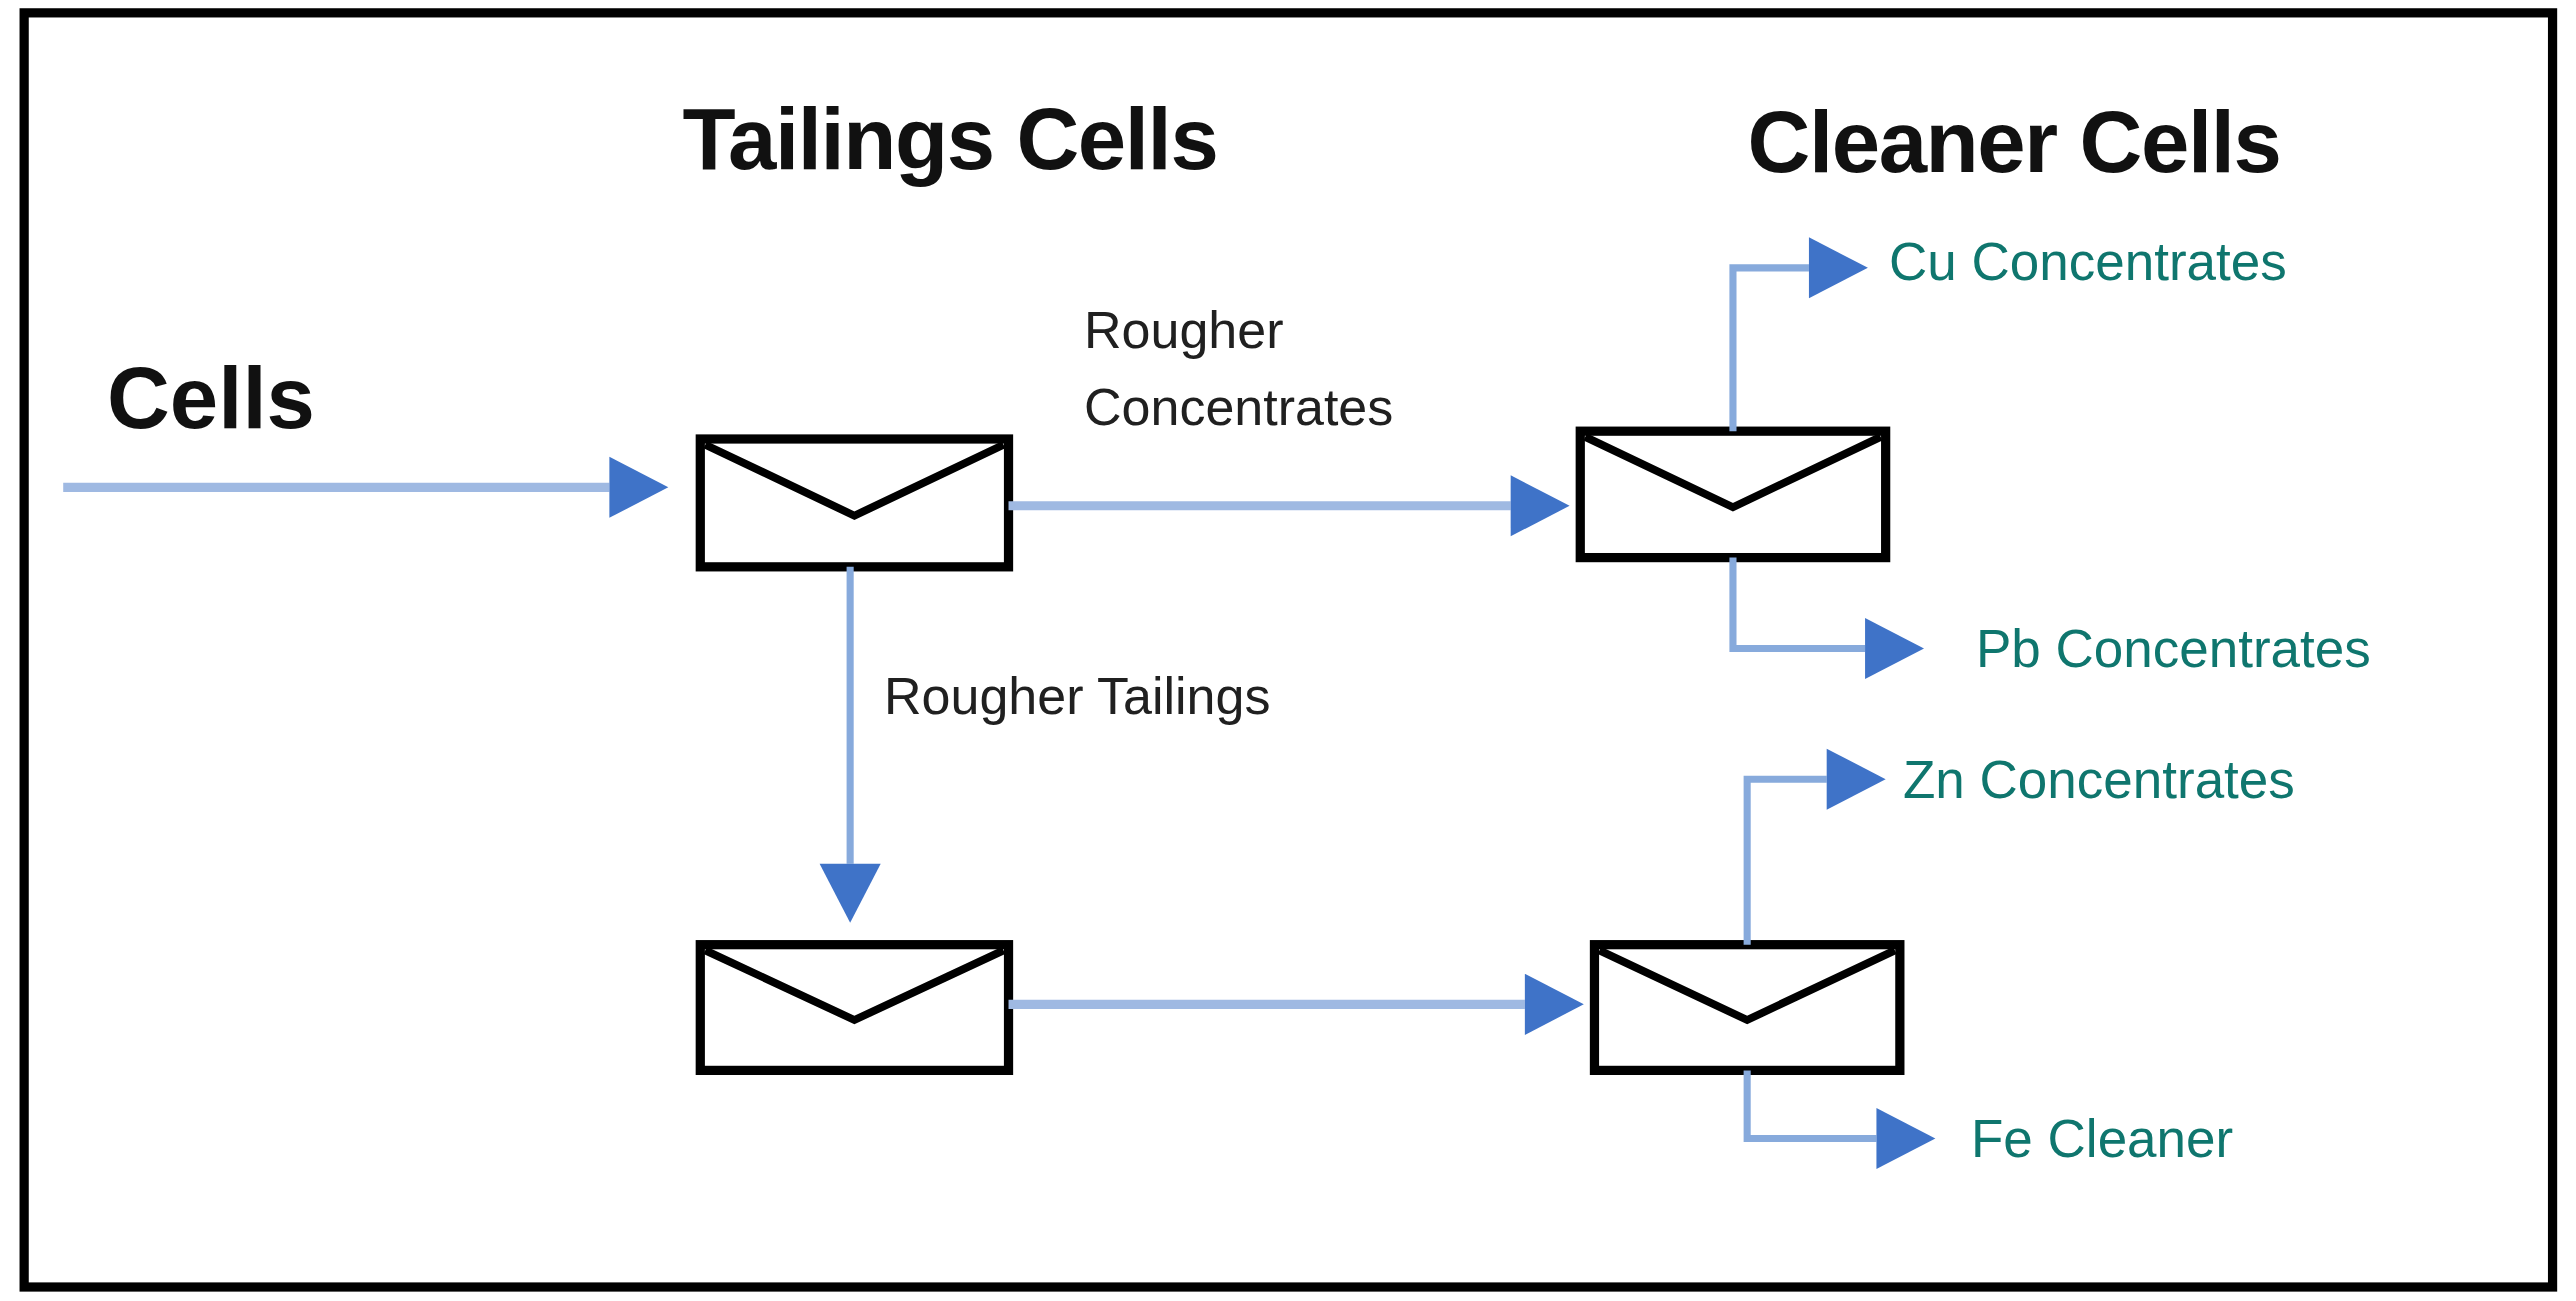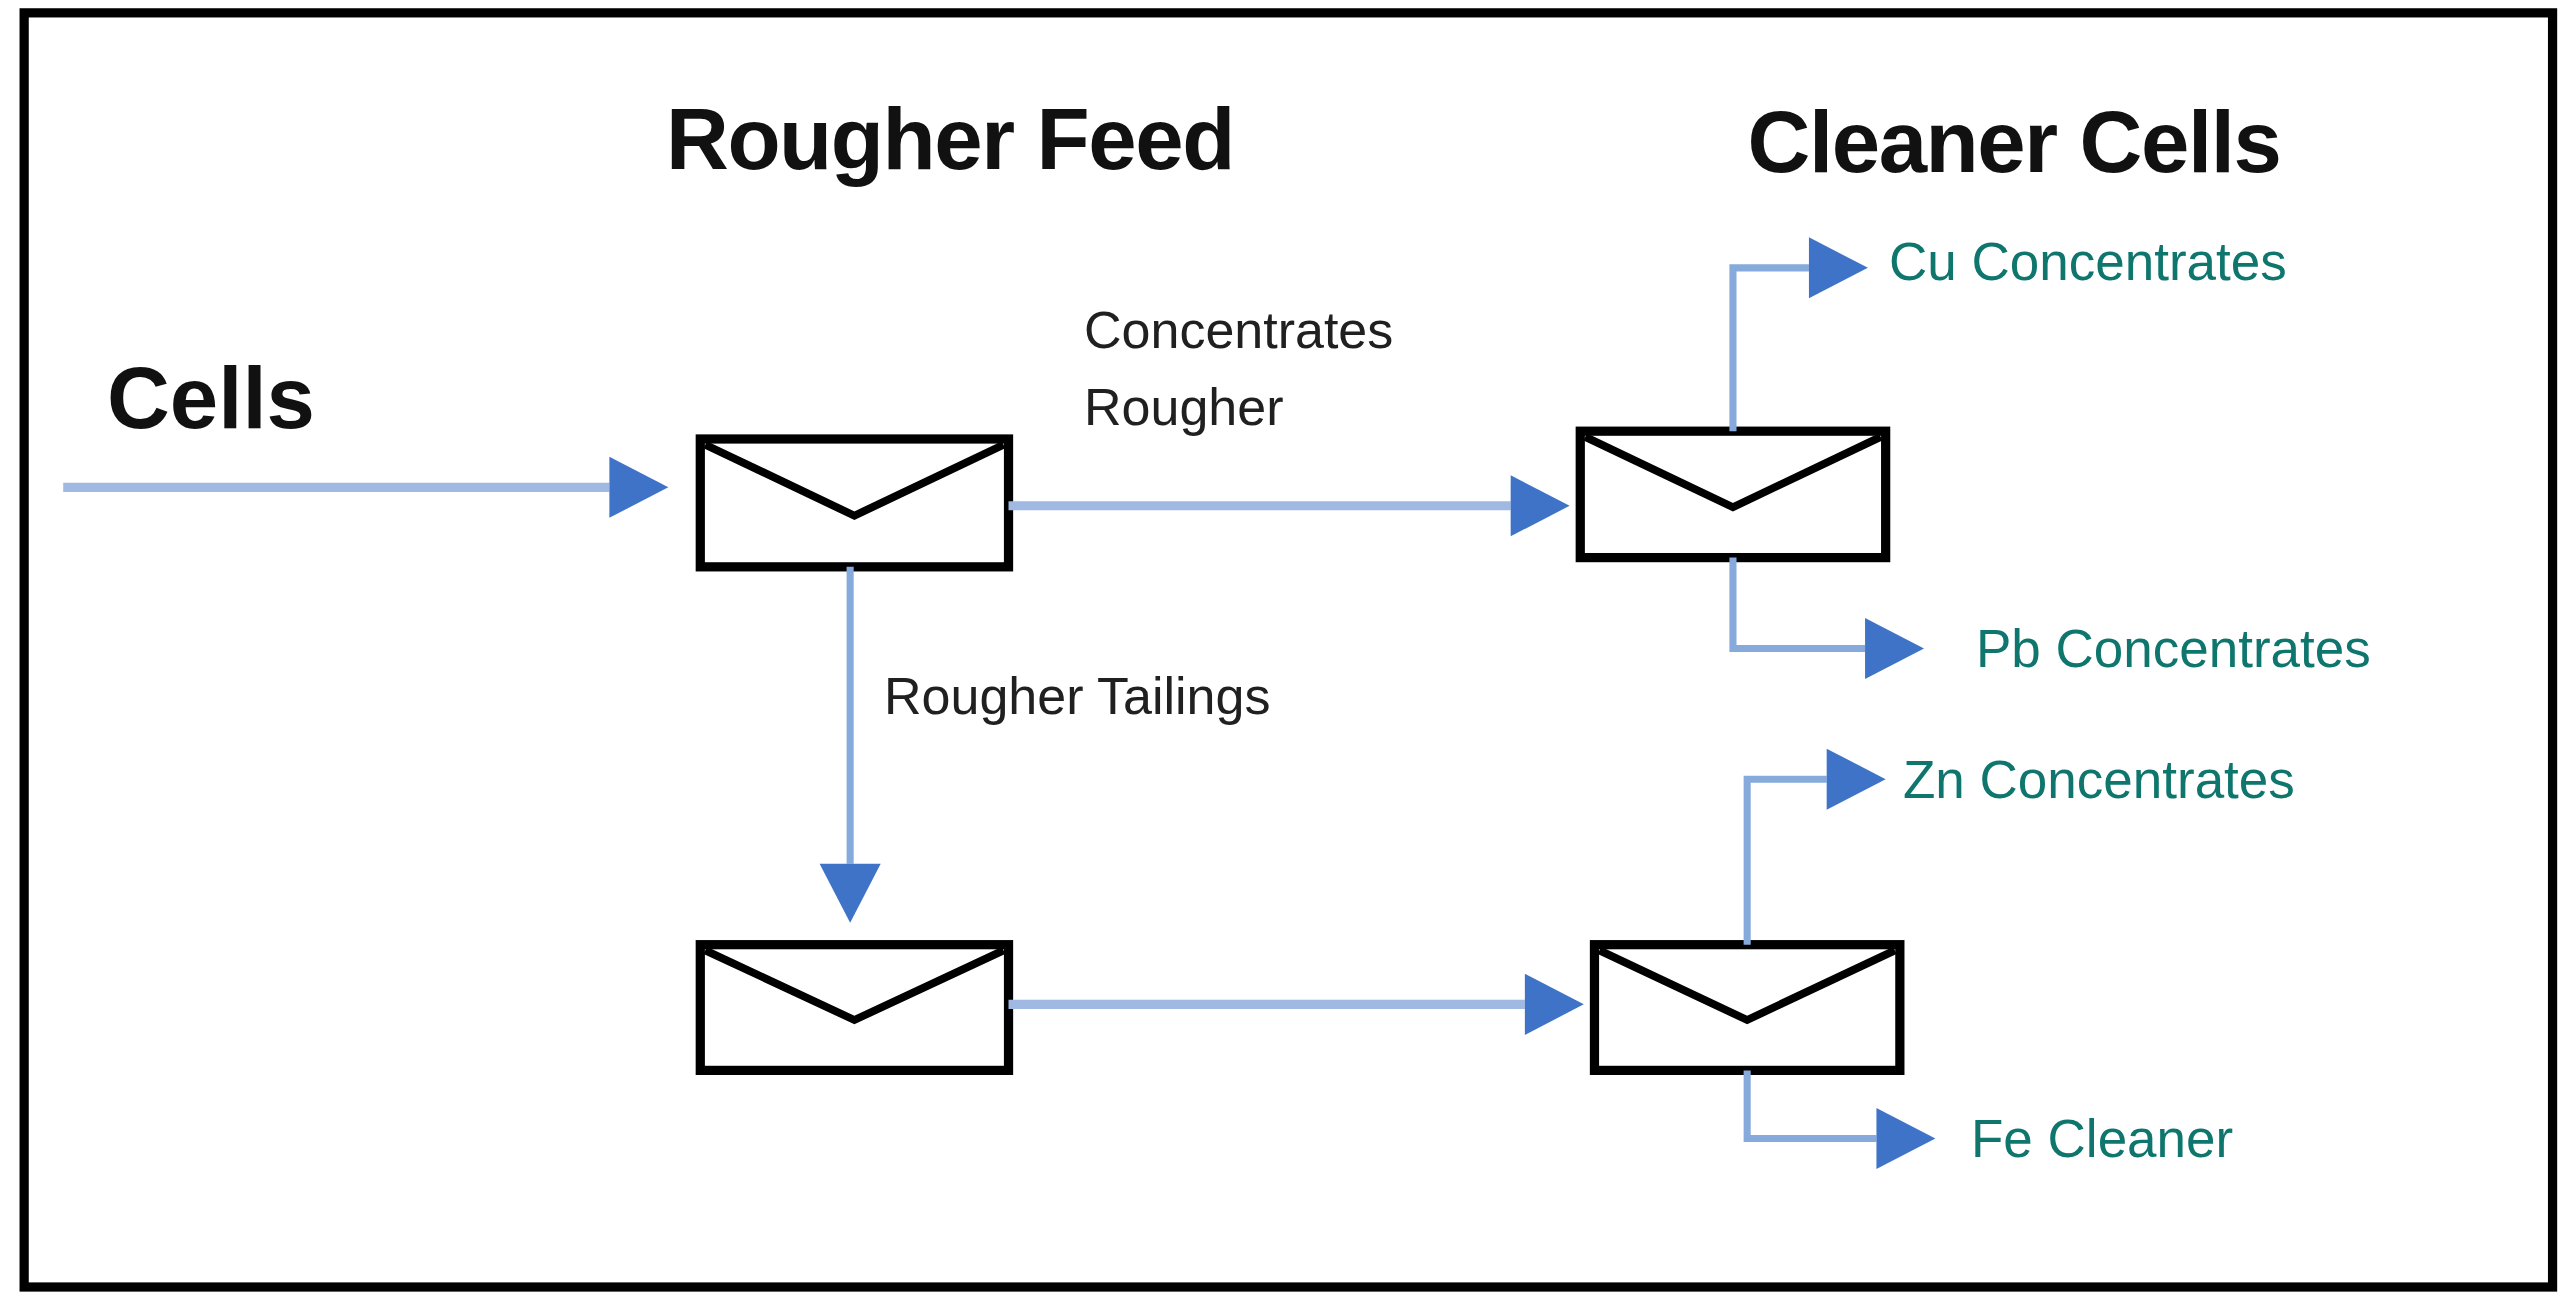--- a/index.html
+++ b/index.html
@@ -105,29 +105,29 @@
       <path d="M 2460 1330 L 2460 1097 L 2572 1097" fill="none" stroke-width="10" stroke="#87AADC"></path>
       <polygon points="2655,1097 2572,1054 2572,1140" fill="#3F73C8"></polygon>
     </g>
 
     <g>
       <path d="M 2460 1507 L 2460 1603 L 2642 1603" fill="none" stroke-width="10" stroke="#87AADC"></path>
       <polygon points="2725,1603 2642,1560 2642,1646" fill="#3F73C8"></polygon>
     </g>
   </svg>
 
-  <div class="label title" style="left:609px; top:95px; width:682px;">Rougher Feed</div>
+  <div class="label title" style="left:609px; top:95px; width:682px;">Tailings Cells</div>
 
   <div class="label title" style="left:1673px; top:98px; width:682px;">Cleaner Cells</div>
 
   <div class="label feed" style="left:107px; top:354px;">Cells</div>
 
   <div class="label stream" style="left:1084px; top:292px;">
+    <div class="sline">Rougher</div>
     <div class="sline">Concentrates</div>
-    <div class="sline">Rougher</div>
   </div>
 
   <div class="label stream stream-tail" style="left:884px; top:660px;">
     <div class="sline">Rougher Tailings</div>
   </div>
 
   <div class="label out-label" style="left:1889px; top:235px;">Cu Concentrates</div>
 
   <div class="label out-label" style="left:1976px; top:622px;">Pb Concentrates</div>
 

